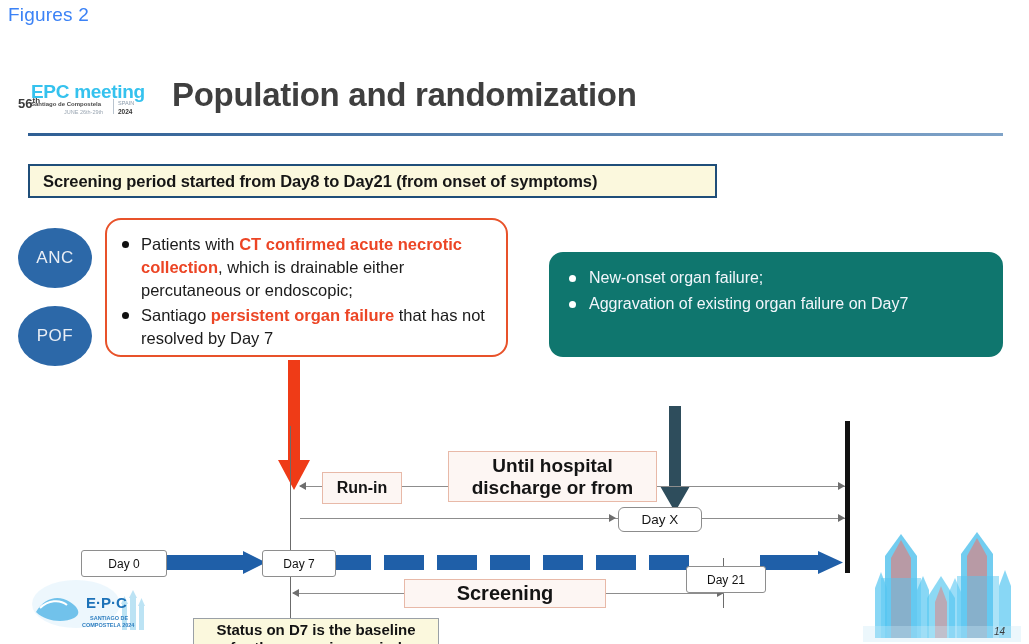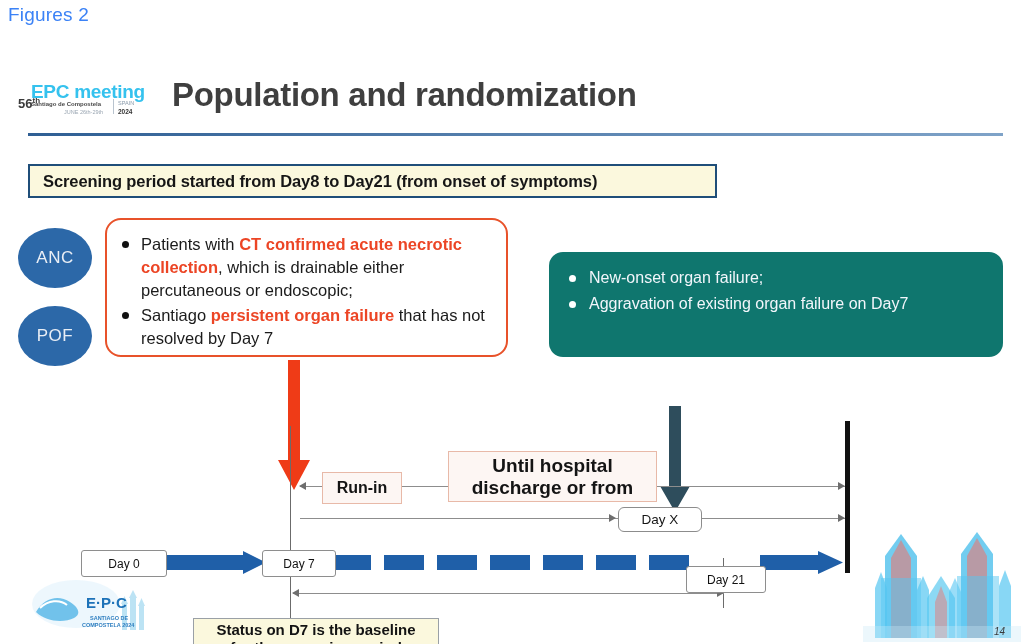--- a/index.html
+++ b/index.html
@@ -205,20 +205,21 @@
 
   <div class="tl-bar" style="left:760px;top:507px;width:64px;"></div>
   <svg style="position:absolute;left:818px;top:500px;width:26px;height:29px;" viewBox="0 0 26 29">
     <polygon points="0,3 0,26 25,14.5" fill="#1f5fa8"></polygon>
   </svg>
 
   <div class="day-node" id="day0-node">Day 0</div>
   <div class="day-node" id="day7-node">Day 7</div>
   <div class="day-node" id="day21-node">Day 21</div>
 
+  <div class="lbl-box" id="screening-label-box">Screening</div>
 
   <div id="status-box">
     <div>
       <span>Status on D7 is the baseline</span><br>
       <span>for the screening period</span>
     </div>
   </div>
 
   <svg id="epc-mark" viewBox="0 0 120 62">
     <ellipse cx="46" cy="26" rx="44" ry="24" fill="#dff0fb" opacity="0.55"></ellipse>

